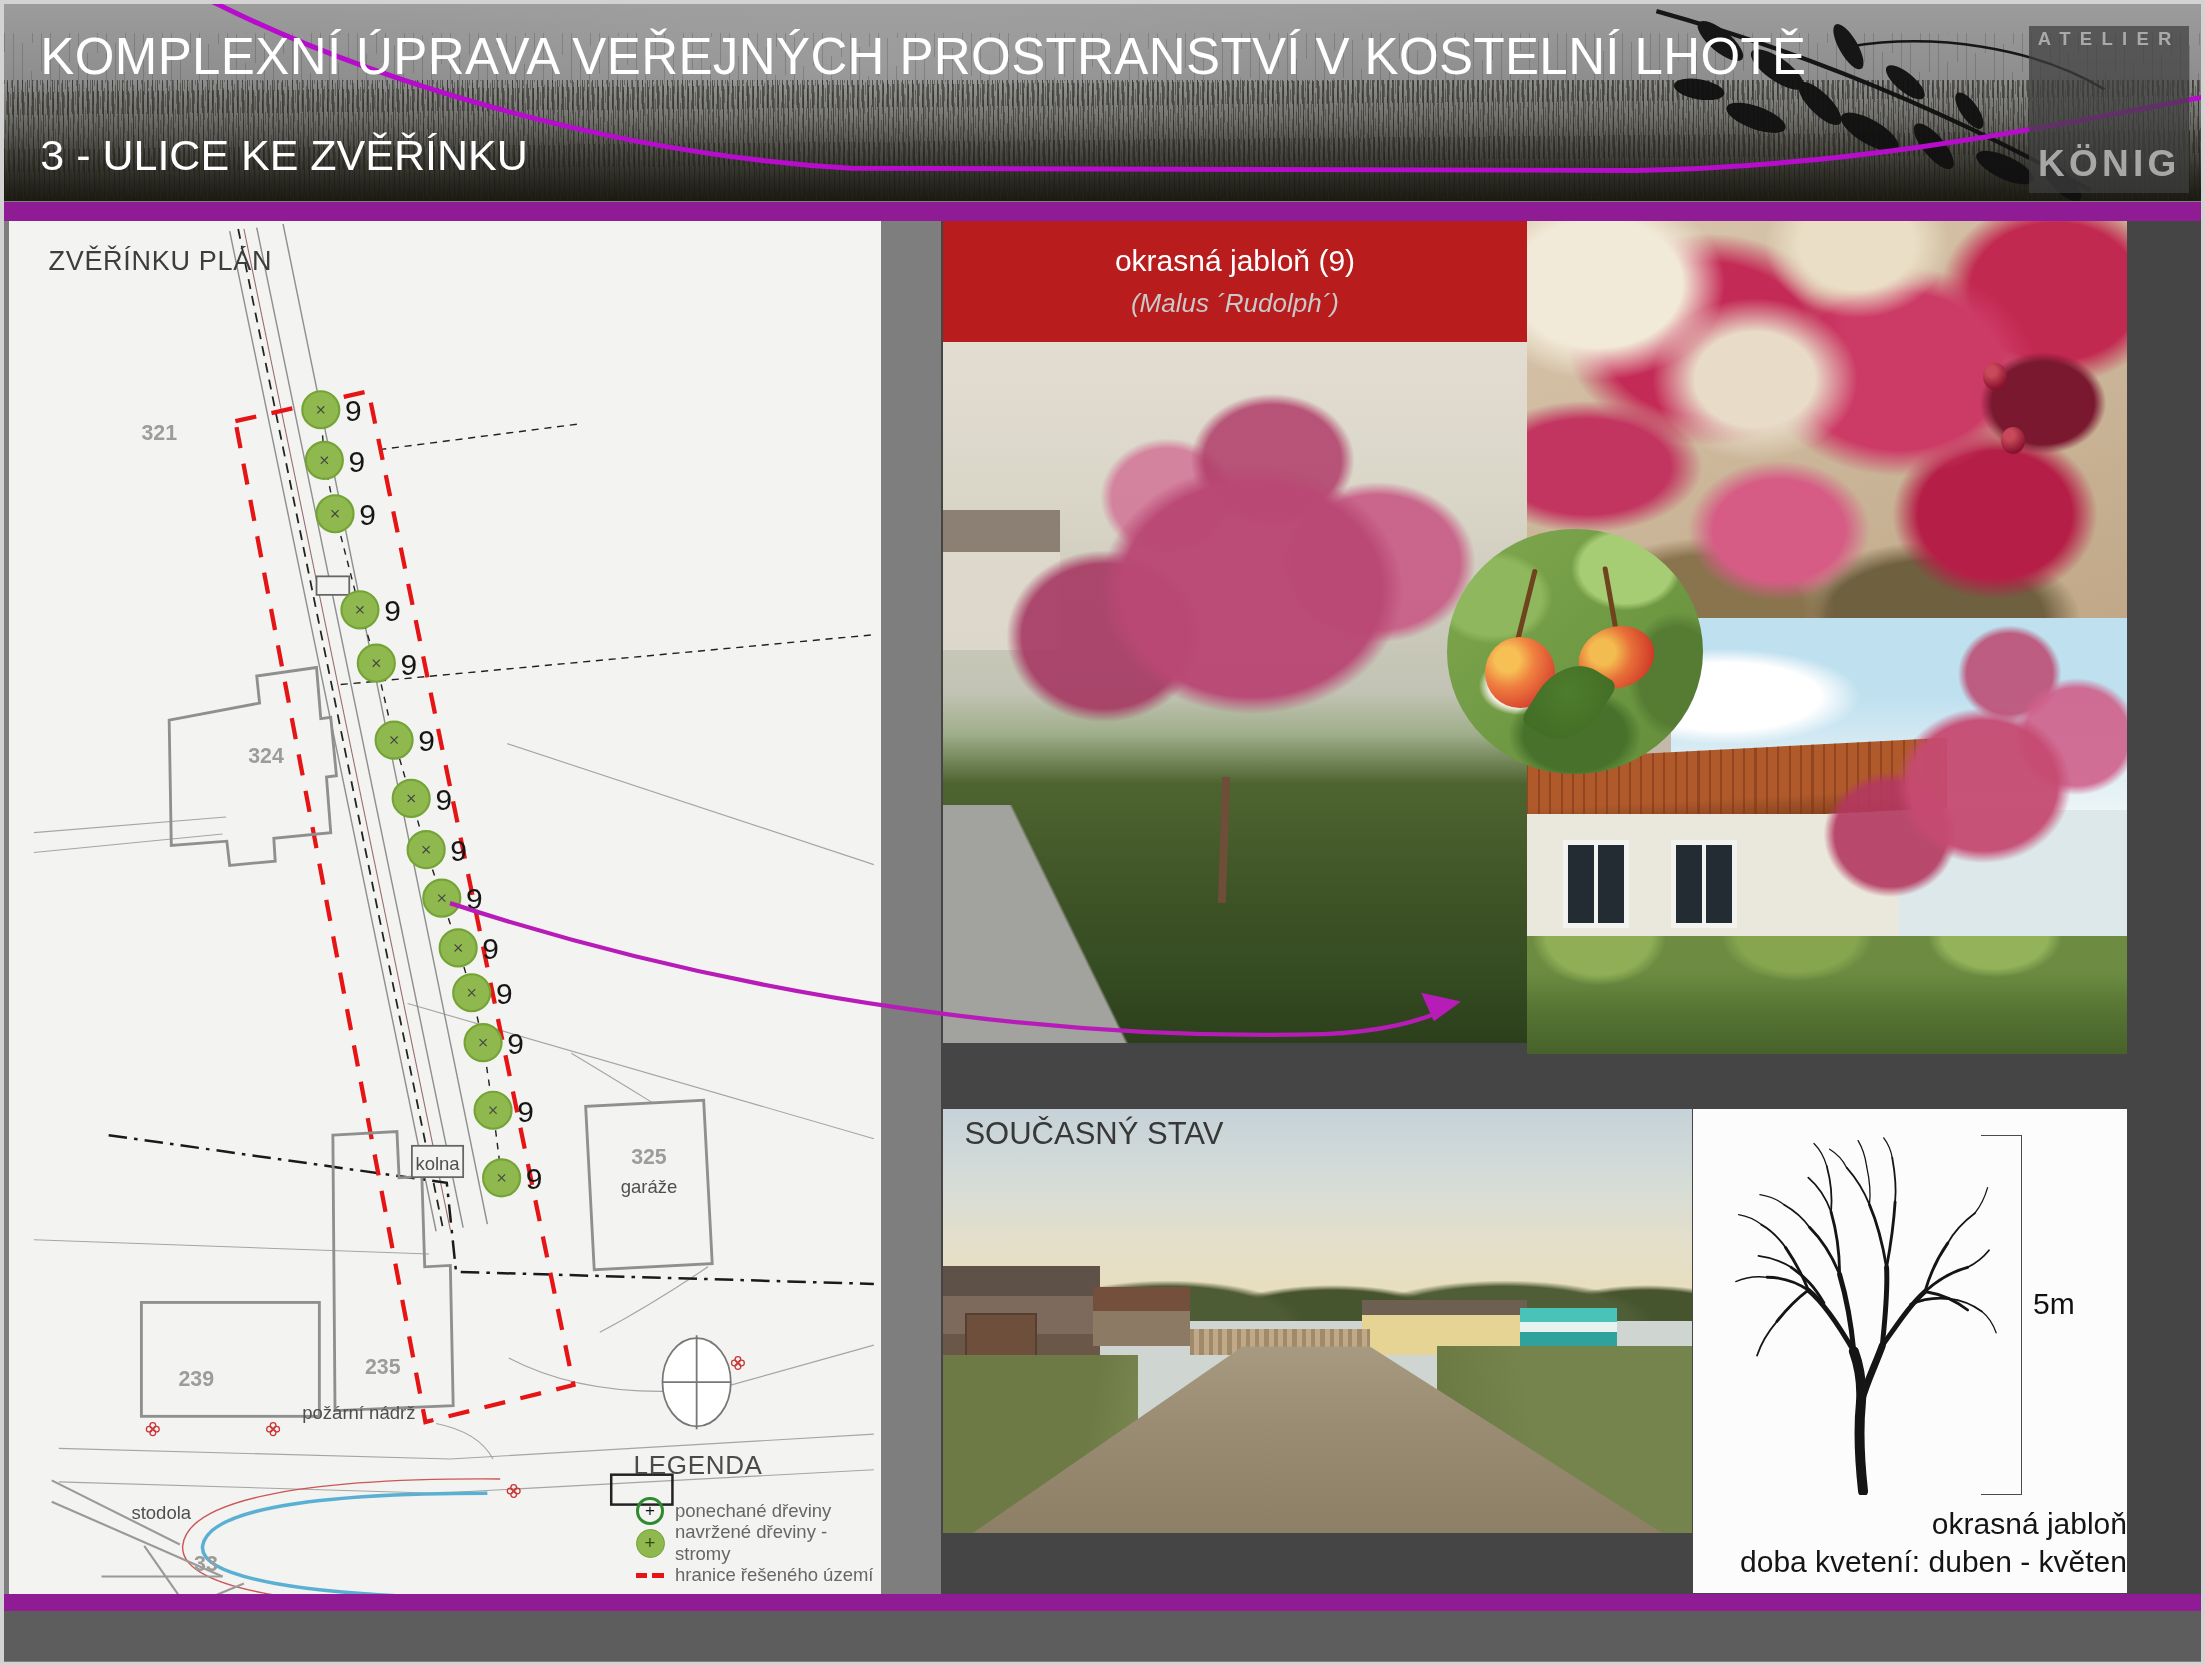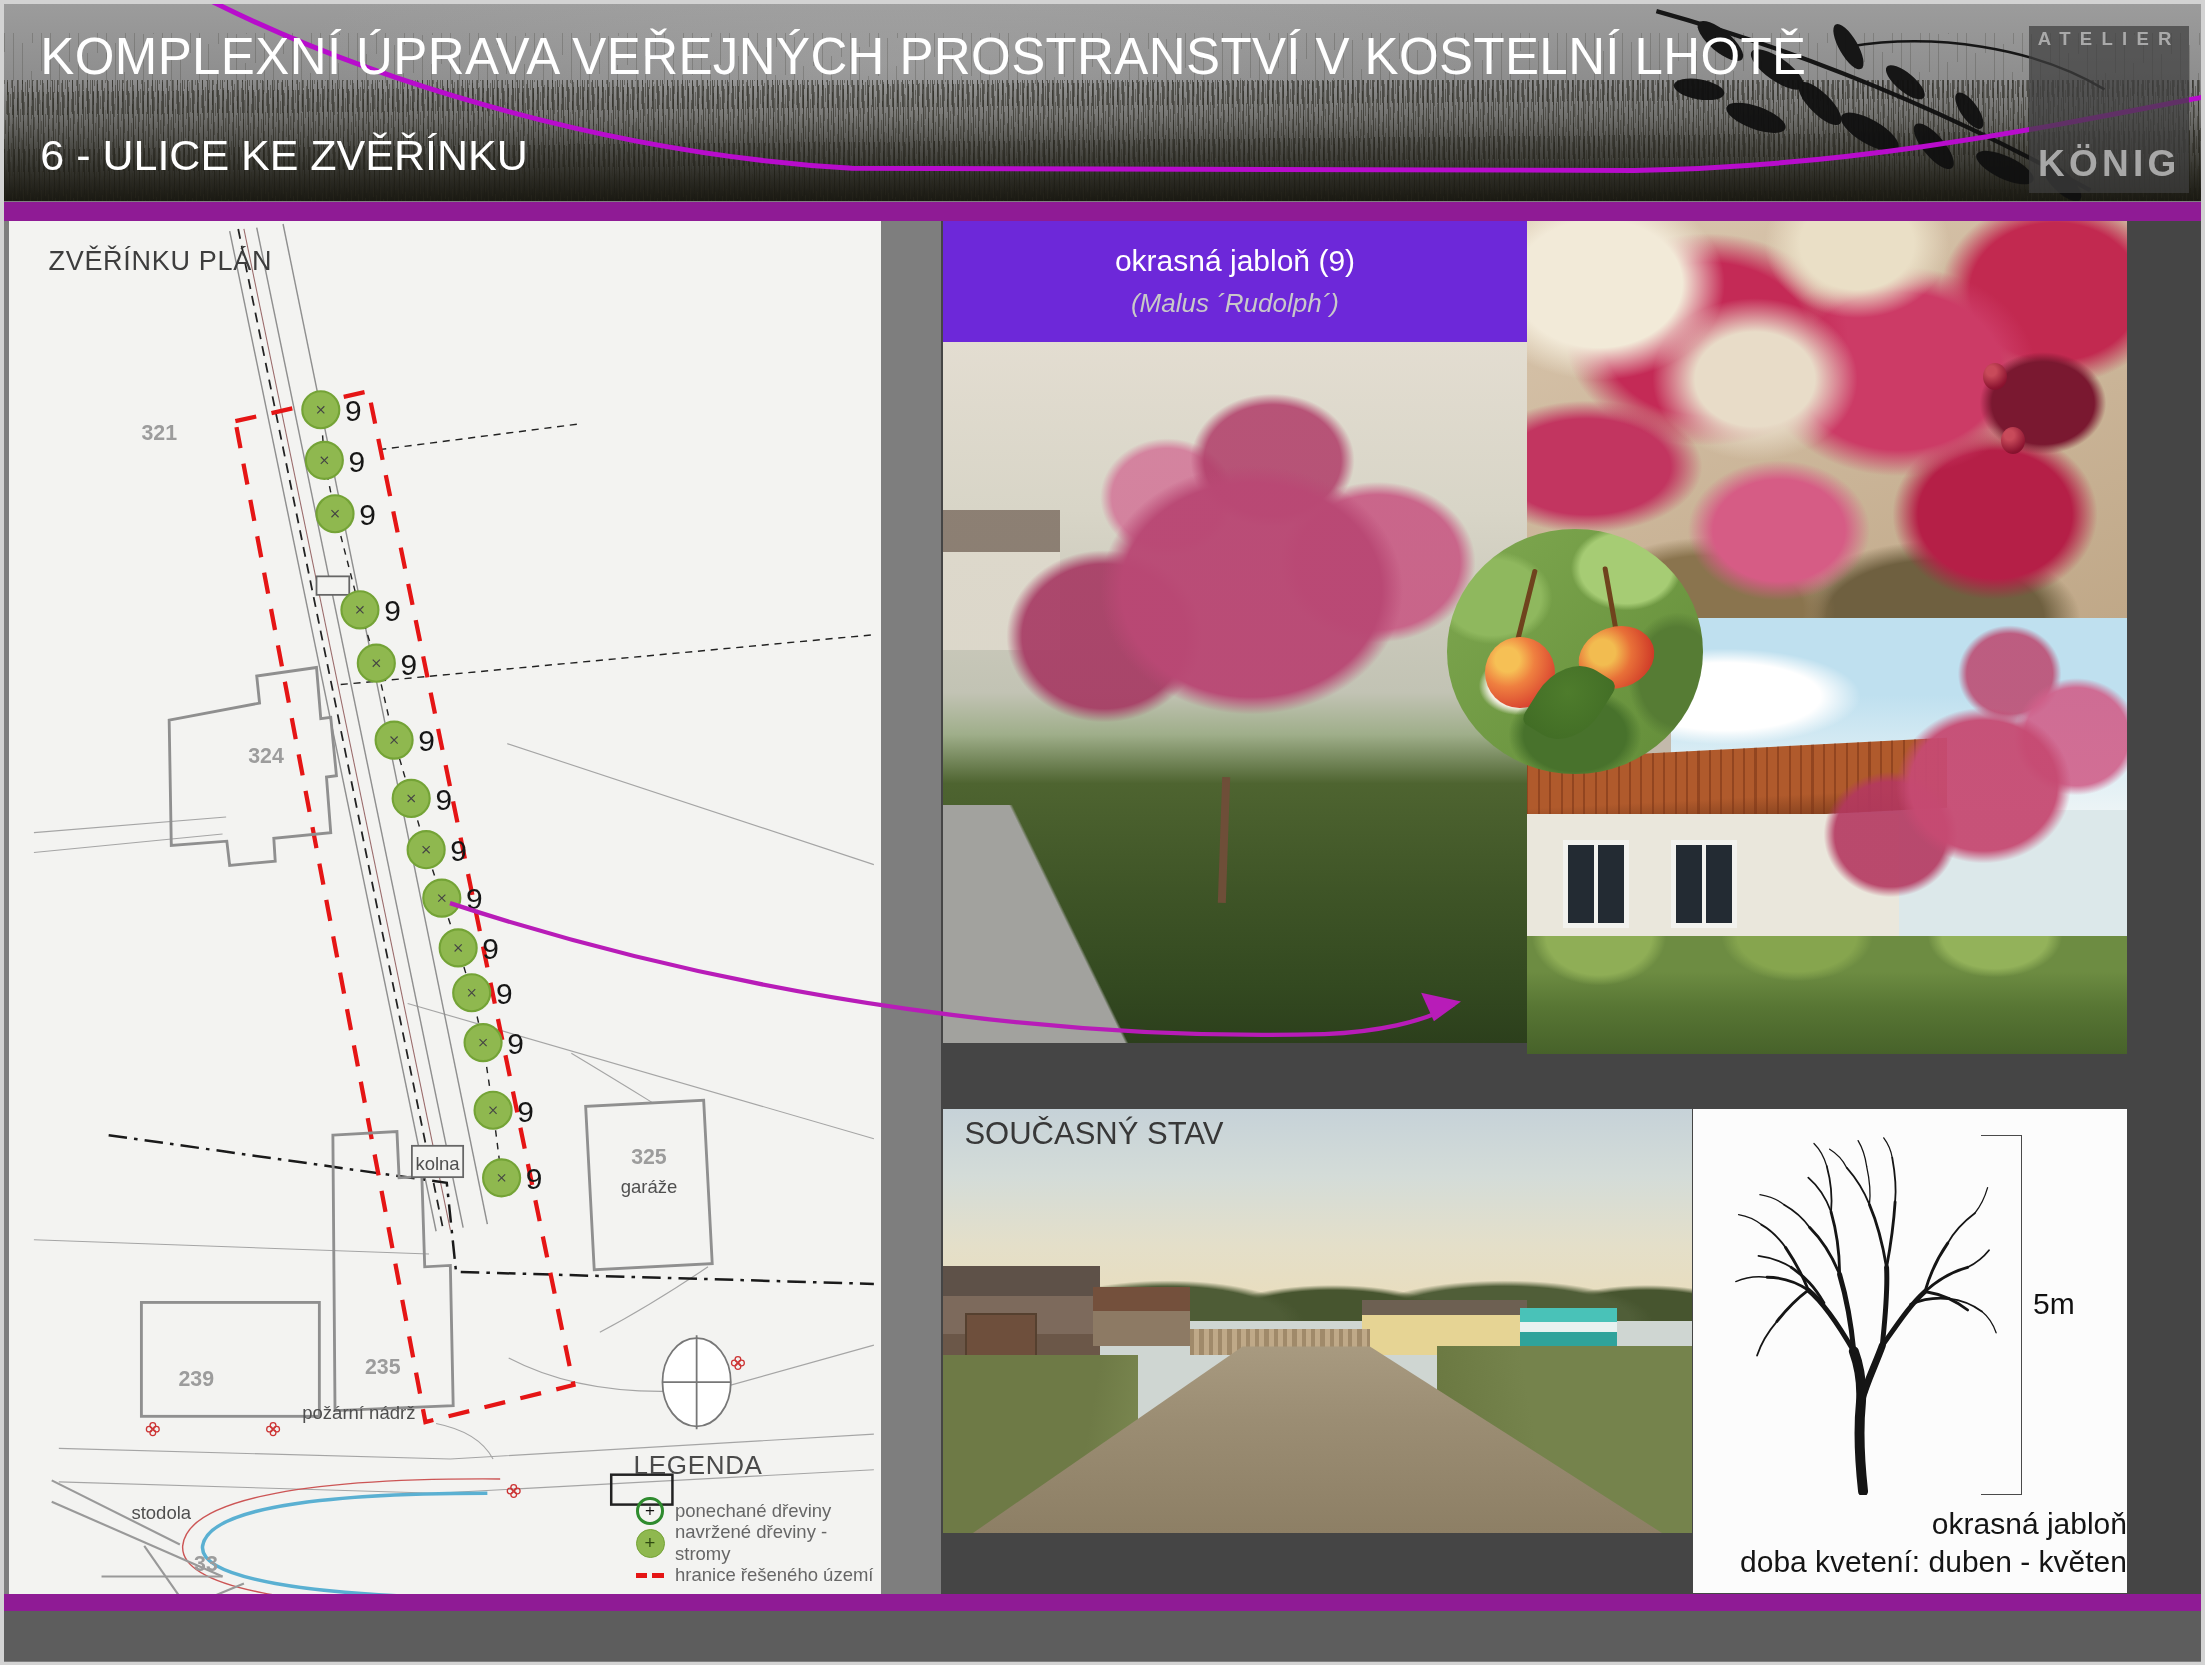--- a/index.html
+++ b/index.html
@@ -57,21 +57,21 @@
   .lg-row{display:flex;align-items:center;height:28.5px;margin-bottom:3.6px;font-size:18.5px;color:#666;}
   .ic{width:33px;display:flex;justify-content:center;align-items:center;margin-right:8.5px;flex:none;}
   .ic-kept{width:21.4px;height:21.4px;border:3.6px solid #2e8b2e;border-radius:50%;
     display:flex;align-items:center;justify-content:center;font-size:17px;color:#111;}
   .ic-prop{width:27px;height:27px;background:var(--tree-green,#8fb84f);border:1.4px solid #74a336;border-radius:50%;
     display:flex;align-items:center;justify-content:center;font-size:18.5px;color:#2f4a12;}
   .ic-bound{width:28.5px;height:5px;
     background:linear-gradient(90deg,var(--boundary-red,#e51515) 0 11.4px,rgba(0,0,0,0) 11.4px 16.4px,var(--boundary-red,#e51515) 16.4px 28.5px);}
 
   
-  .species-box{left:943px;top:220px;width:584px;height:122px;background:#6d28d9;
+  .species-box{left:943px;top:220px;width:584px;height:122px;background:#b91c1c;
     display:flex;flex-direction:column;align-items:center;justify-content:center;z-index:3;}
   .species-title{color:#fff;font-size:30px;}
   .species-latin{color:#c9c9c9;font-size:26px;font-style:italic;margin-top:10px;}
 
   
   .photo{overflow:hidden;}
   .photoA{left:943px;top:342px;width:584px;height:701px;
     background:linear-gradient(180deg,#e3ddd1 0%,#d8d5c7 24%,#cccabc 38%,#c2c3b4 50%,#9fae8a 56%,#4e6430 63%,#3f5527 78%,#334920 92%,#2c3f1c 100%);}
   .pa-house{position:absolute;left:0;top:24%;width:20%;height:20%;opacity:.9;
     background:linear-gradient(180deg,#84766a 0 30%,#ded9cc 30% 100%);}
@@ -214,21 +214,21 @@
         <ellipse cx="470" cy="150" rx="30" ry="12" transform="rotate(55 470 150)"></ellipse>
         <ellipse cx="520" cy="230" rx="44" ry="16" transform="rotate(25 520 230)"></ellipse>
         <ellipse cx="600" cy="250" rx="36" ry="14" transform="rotate(45 600 250)"></ellipse>
       </g>
     </svg>
     <svg class="hdr-curve" width="2197" height="197" viewBox="0 0 3085 277">
       <path d="M 247,-26 C 490,104 840,210 1190,231 L 2290,234 C 2590,229 2840,179 3090,131" fill="none" stroke="#b80ccc" stroke-width="7"></path>
     </svg>
     <div class="grass"></div>
     <div class="hdr-title">KOMPLEXNÍ ÚPRAVA VEŘEJNÝCH PROSTRANSTVÍ V KOSTELNÍ LHOTĚ</div>
-    <div class="hdr-sub">6 - ULICE KE ZVĚŘÍNKU</div>
+    <div class="hdr-sub">3 - ULICE KE ZVĚŘÍNKU</div>
     <div class="logo">
       <div class="atelier">ATELIER</div>
       <div class="bars"></div>
       <div class="konig">KÖNIG</div>
     </div>
   </div>
 
   <div class="abs bar bar-top"></div>
 
   <div class="abs backdrop"></div>

